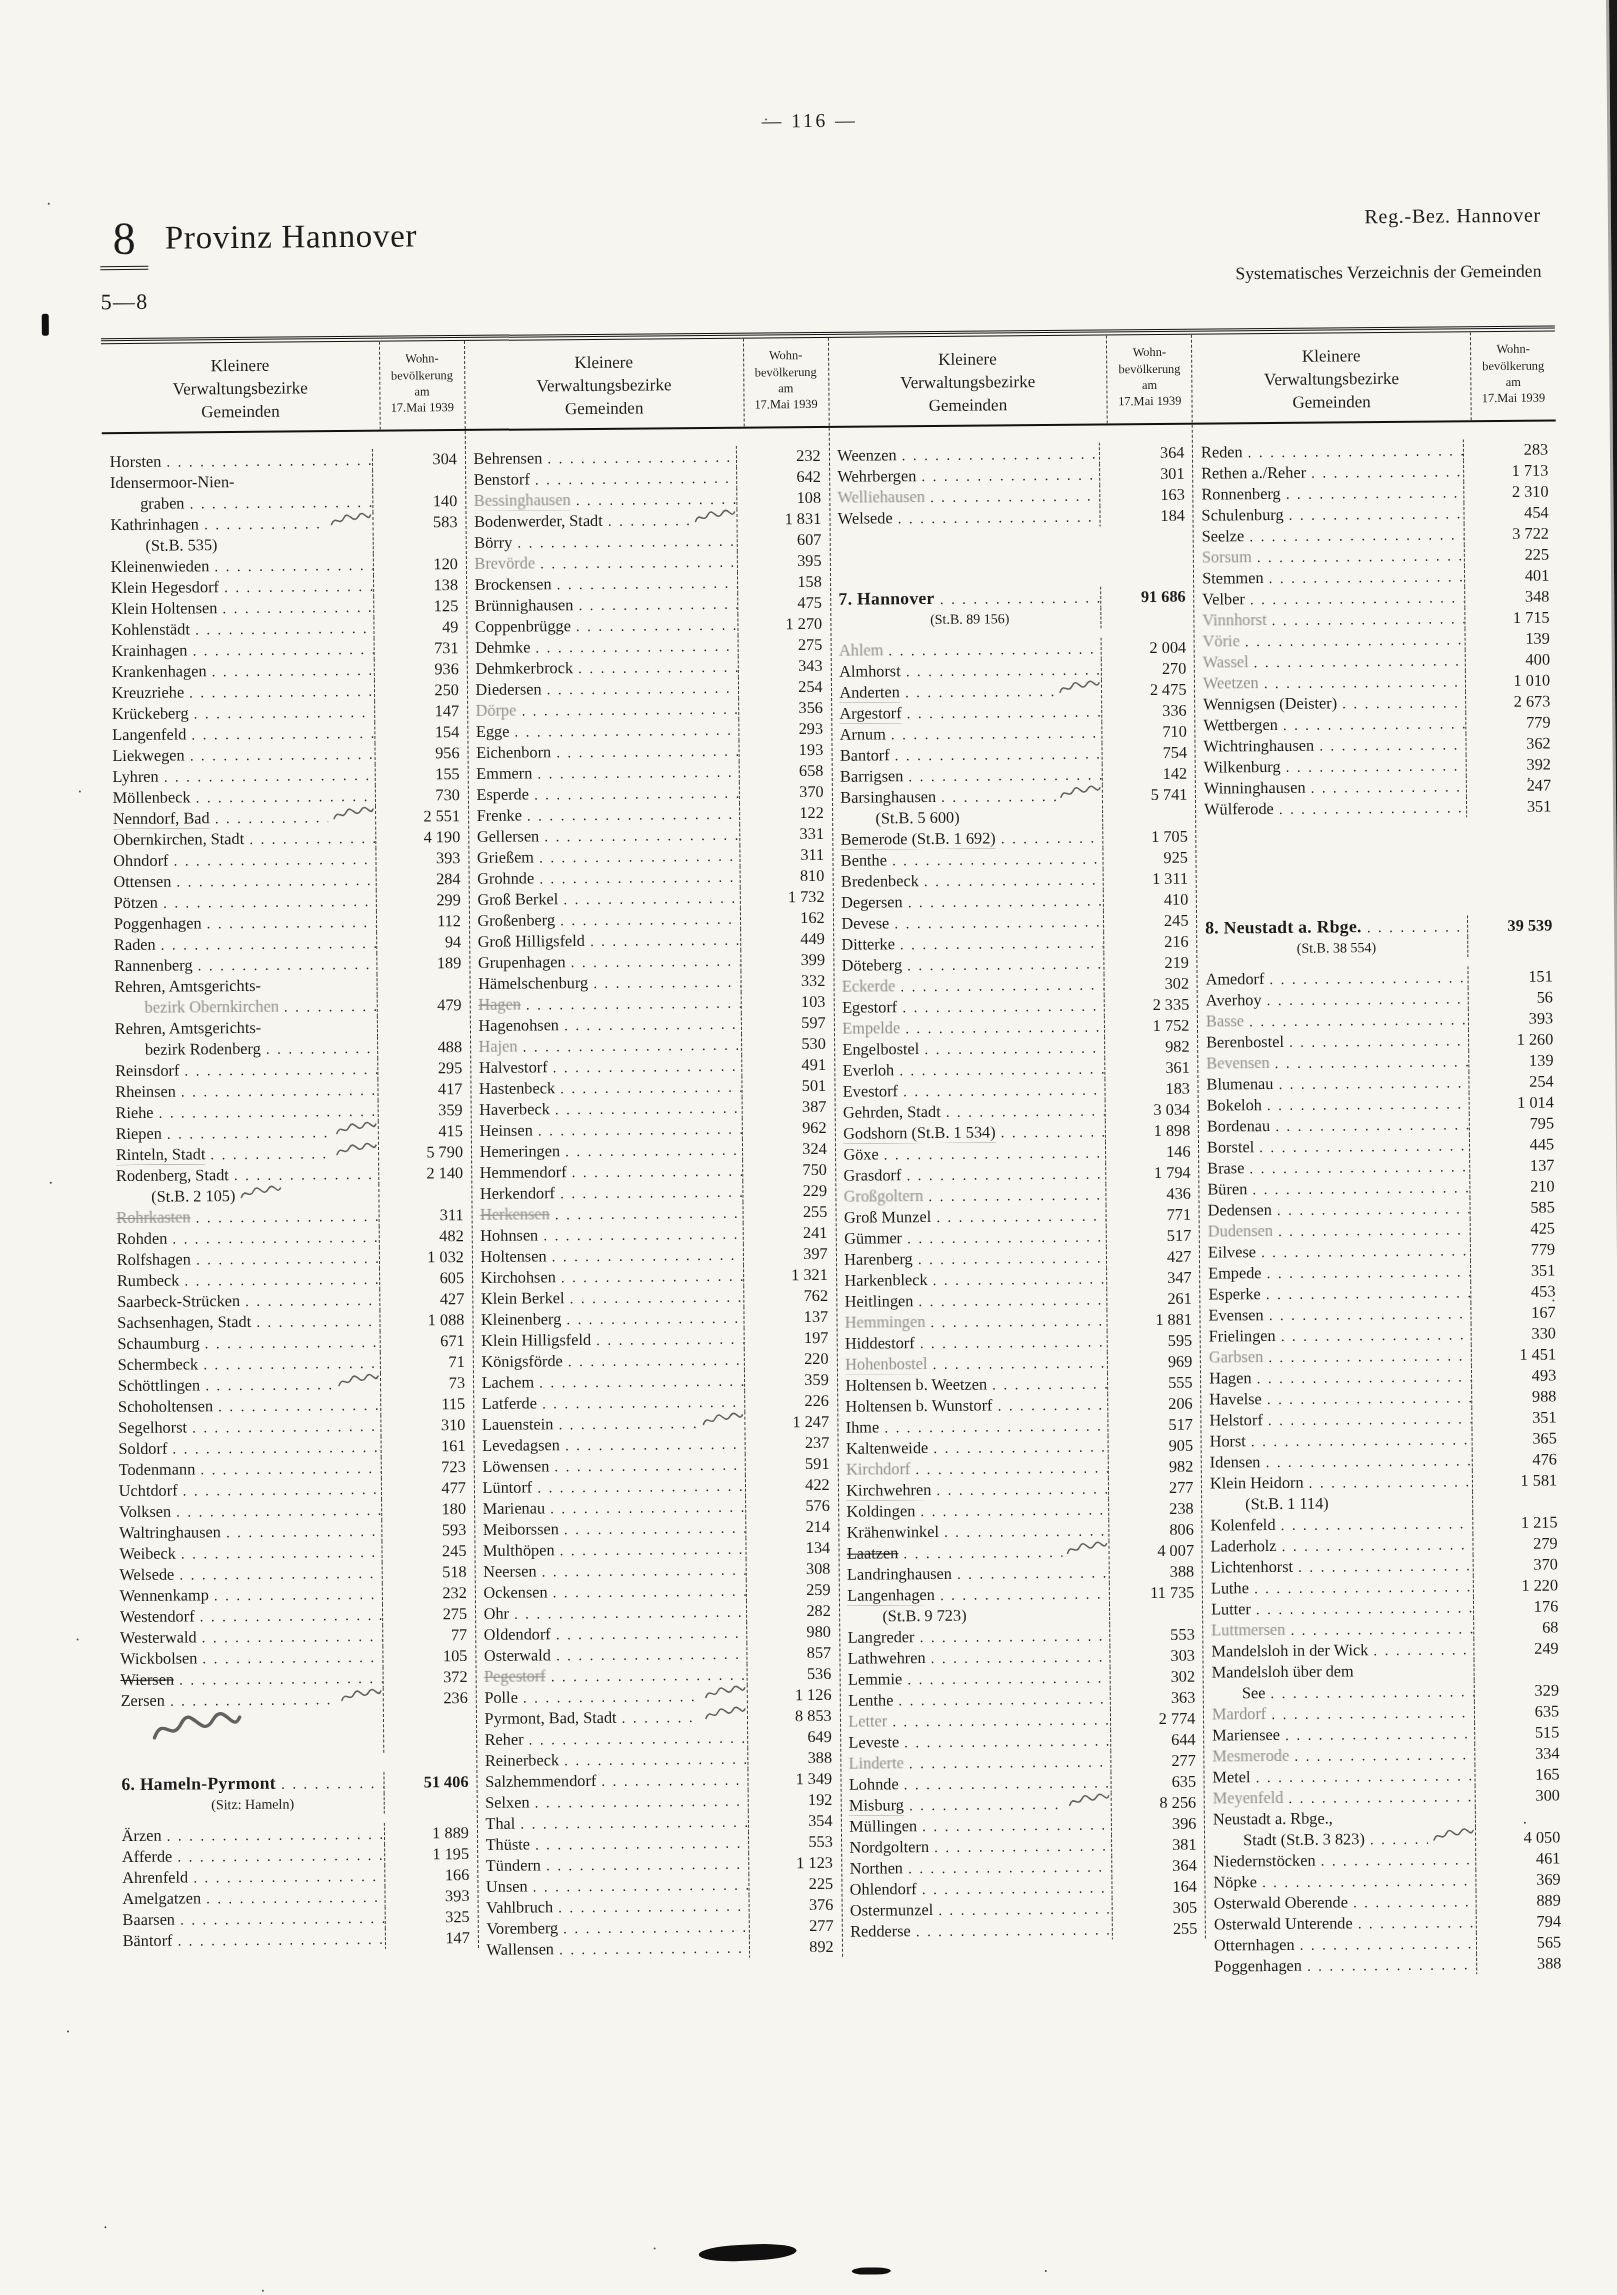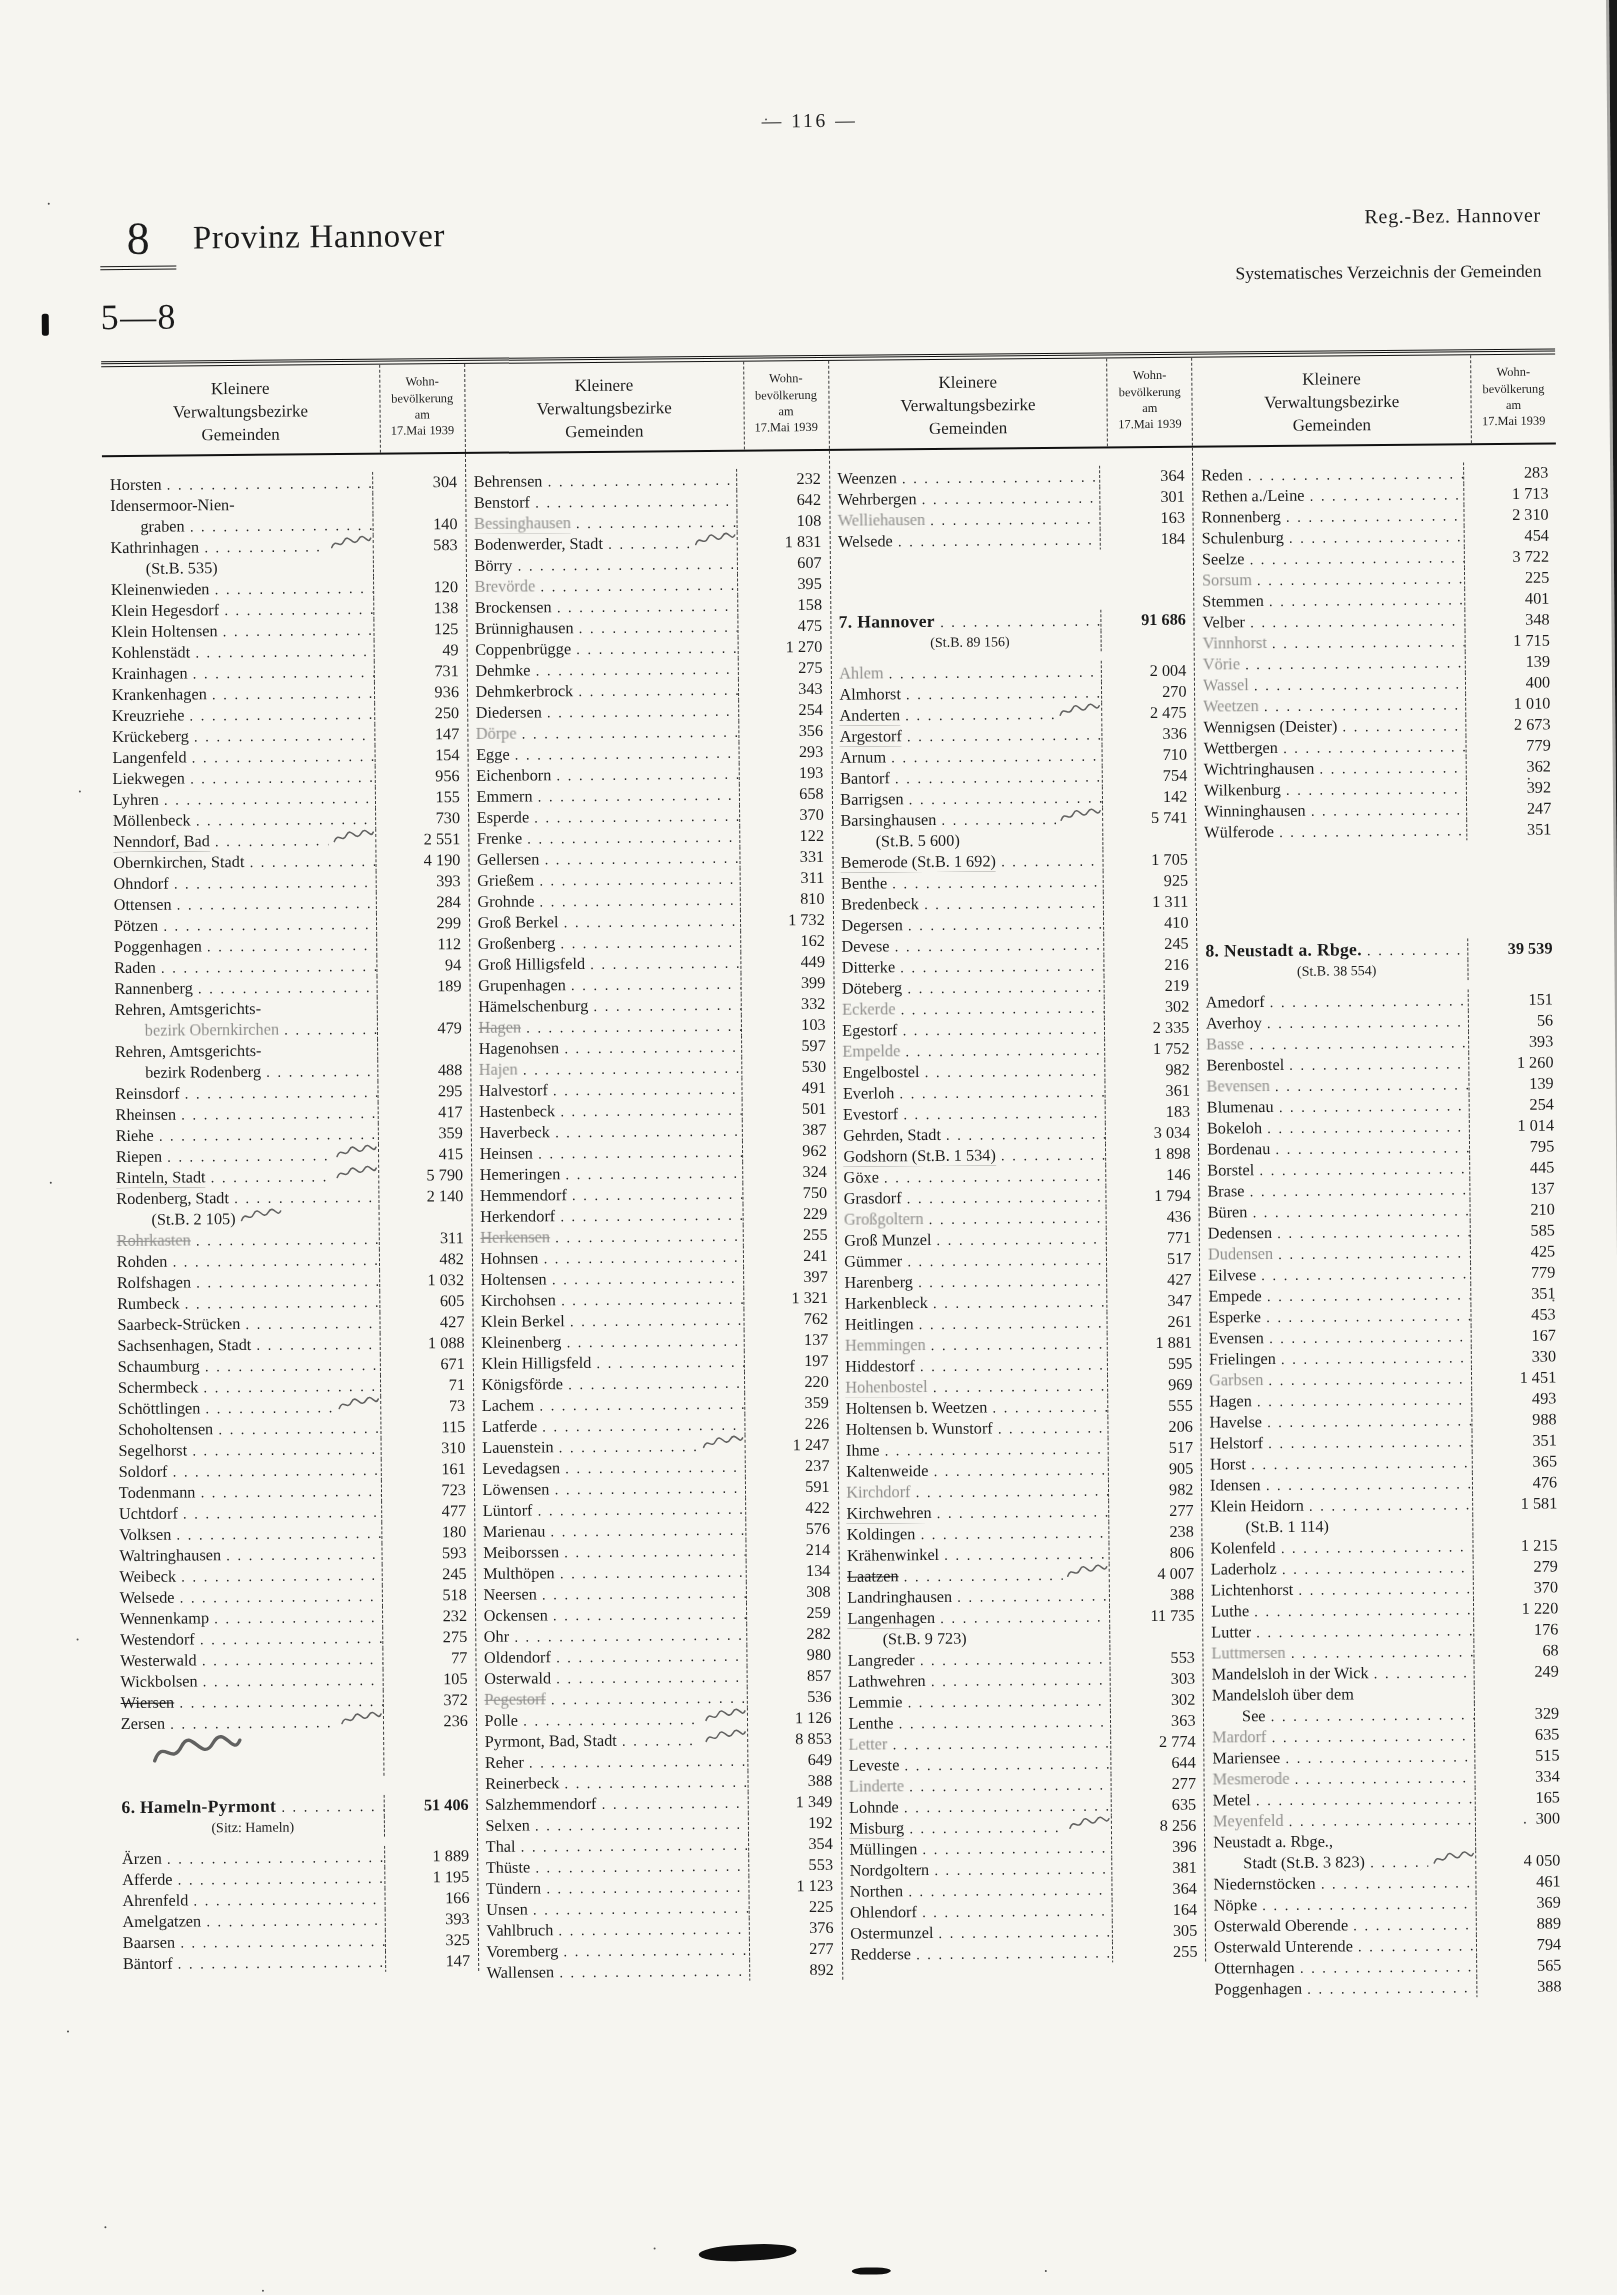--- a/index.html
+++ b/index.html
@@ -7,21 +7,21 @@
     width:1617px;height:2295px;position:relative;overflow:hidden;
     background:#f6f5f0;color:#1c1c1c;
     font-family:"Liberation Serif", serif;
   }
   .sheet{position:absolute;inset:0;transform:rotate(-0.5deg);transform-origin:50% 0;}
   .pagenum{margin-top:110px;text-align:center;font-size:19.6px;letter-spacing:2.6px;color:#222;}
   .header{display:flex;justify-content:space-between;align-items:flex-start;margin:78px 78px 0 98px;}
   .hleft{display:flex;gap:17px;align-items:flex-start;}
   .chapwrap{text-align:center;}
   .big8{font-size:46px;line-height:1;padding-bottom:3.9px;border-bottom:4.6px double #151515;}
-  .range{font-size:36px;margin-top:26px;letter-spacing:1.3px;}
+  .range{font-size:22px;margin-top:19px;letter-spacing:1.3px;}
   .ptitle{font-size:33px;margin-top:3.9px;letter-spacing:0.7px;}
   .hright{text-align:right;}
   .regbez{font-size:20px;letter-spacing:0.7px;}
   .register{font-size:17.6px;margin-top:34px;}
   
   .table{margin:23.5px 65px 0 98px;border-top:3.9px double #111;}
   .thead{display:flex;border-top:1.3px solid #111;border-bottom:2.6px solid #111;margin-top:2px;}
   .hgroup{flex:1;display:flex;min-width:0;}
   .hgroup:not(:last-child){border-right:1.2px dashed #3a3a3a;}
   .hn{flex:1;text-align:center;font-size:17px;line-height:23px;padding:10.4px 2.6px 7.8px;border-right:1.2px dashed #3a3a3a;min-width:0;}
@@ -1654,21 +1654,21 @@
         <div class="colgroup">
           <div class="trow e">
             <span class="left">
               <span class="nm">Reden</span>
               <span class="dots">. . . . . . . . . . . . . . . . . . . . . . . . . . . . . . . . . . . . . . . . . . . . . . . . . . . . . . . . . . . . </span>
             </span>
             <span class="val">283</span>
           </div>
           <div class="trow e">
             <span class="left">
-              <span class="nm">Rethen a./Leine</span>
+              <span class="nm">Rethen a./Reher</span>
               <span class="dots">. . . . . . . . . . . . . . . . . . . . . . . . . . . . . . . . . . . . . . . . . . . . . . . . . . . . . . . . . . . . </span>
             </span>
             <span class="val">1 713</span>
           </div>
           <div class="trow e">
             <span class="left">
               <span class="nm">Ronnenberg</span>
               <span class="dots">. . . . . . . . . . . . . . . . . . . . . . . . . . . . . . . . . . . . . . . . . . . . . . . . . . . . . . . . . . . . </span>
             </span>
             <span class="val">2 310</span>

